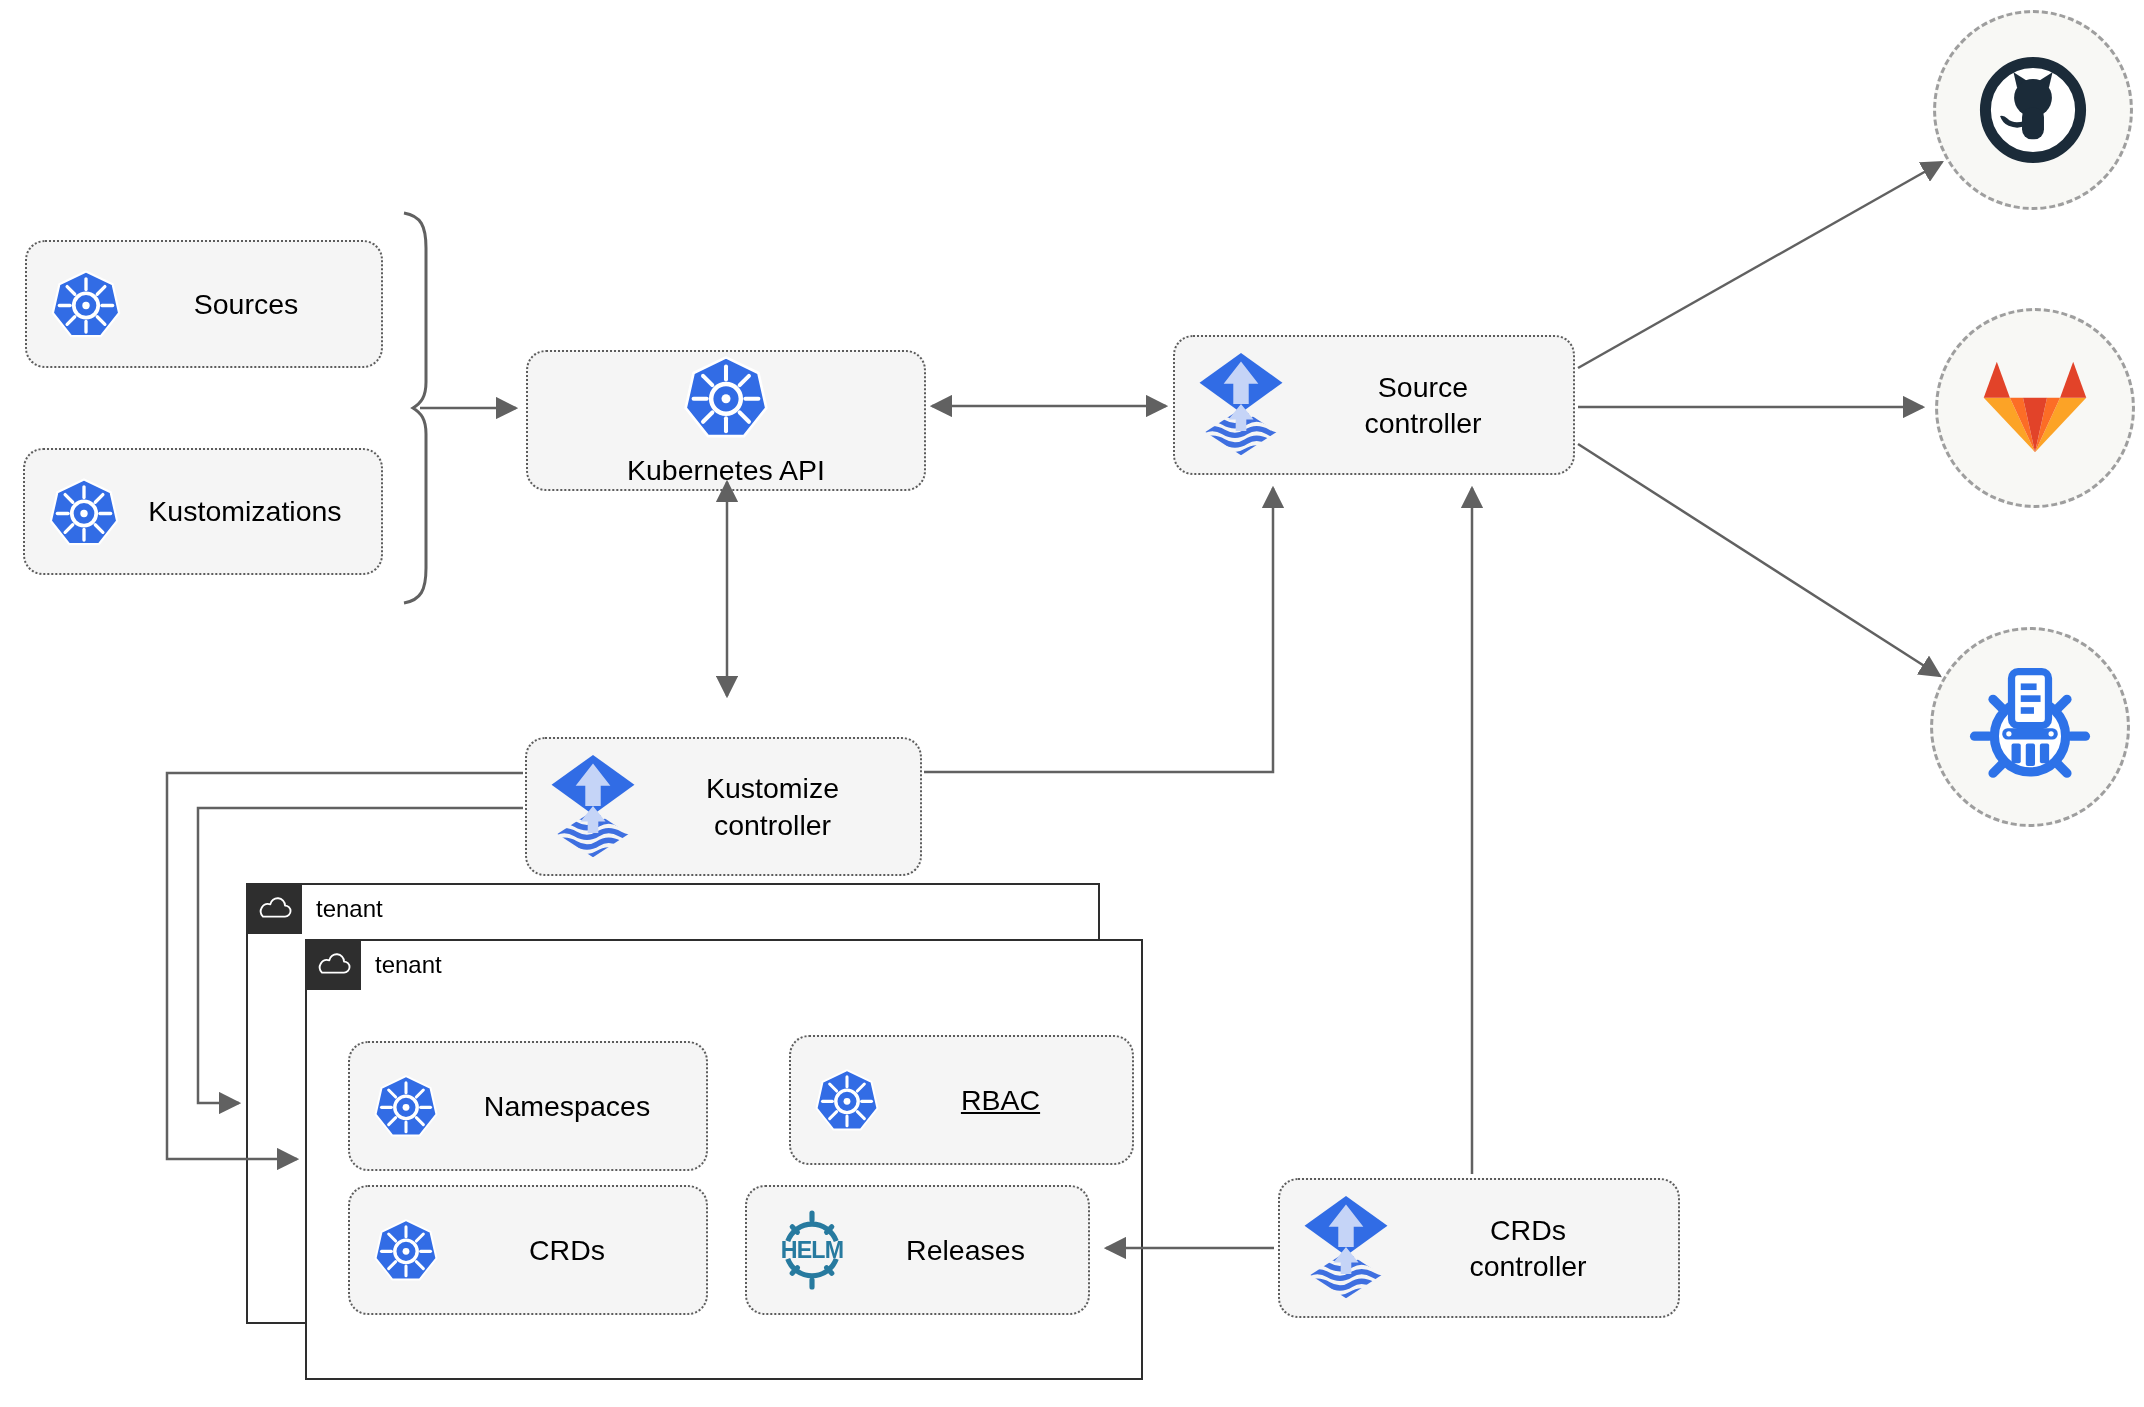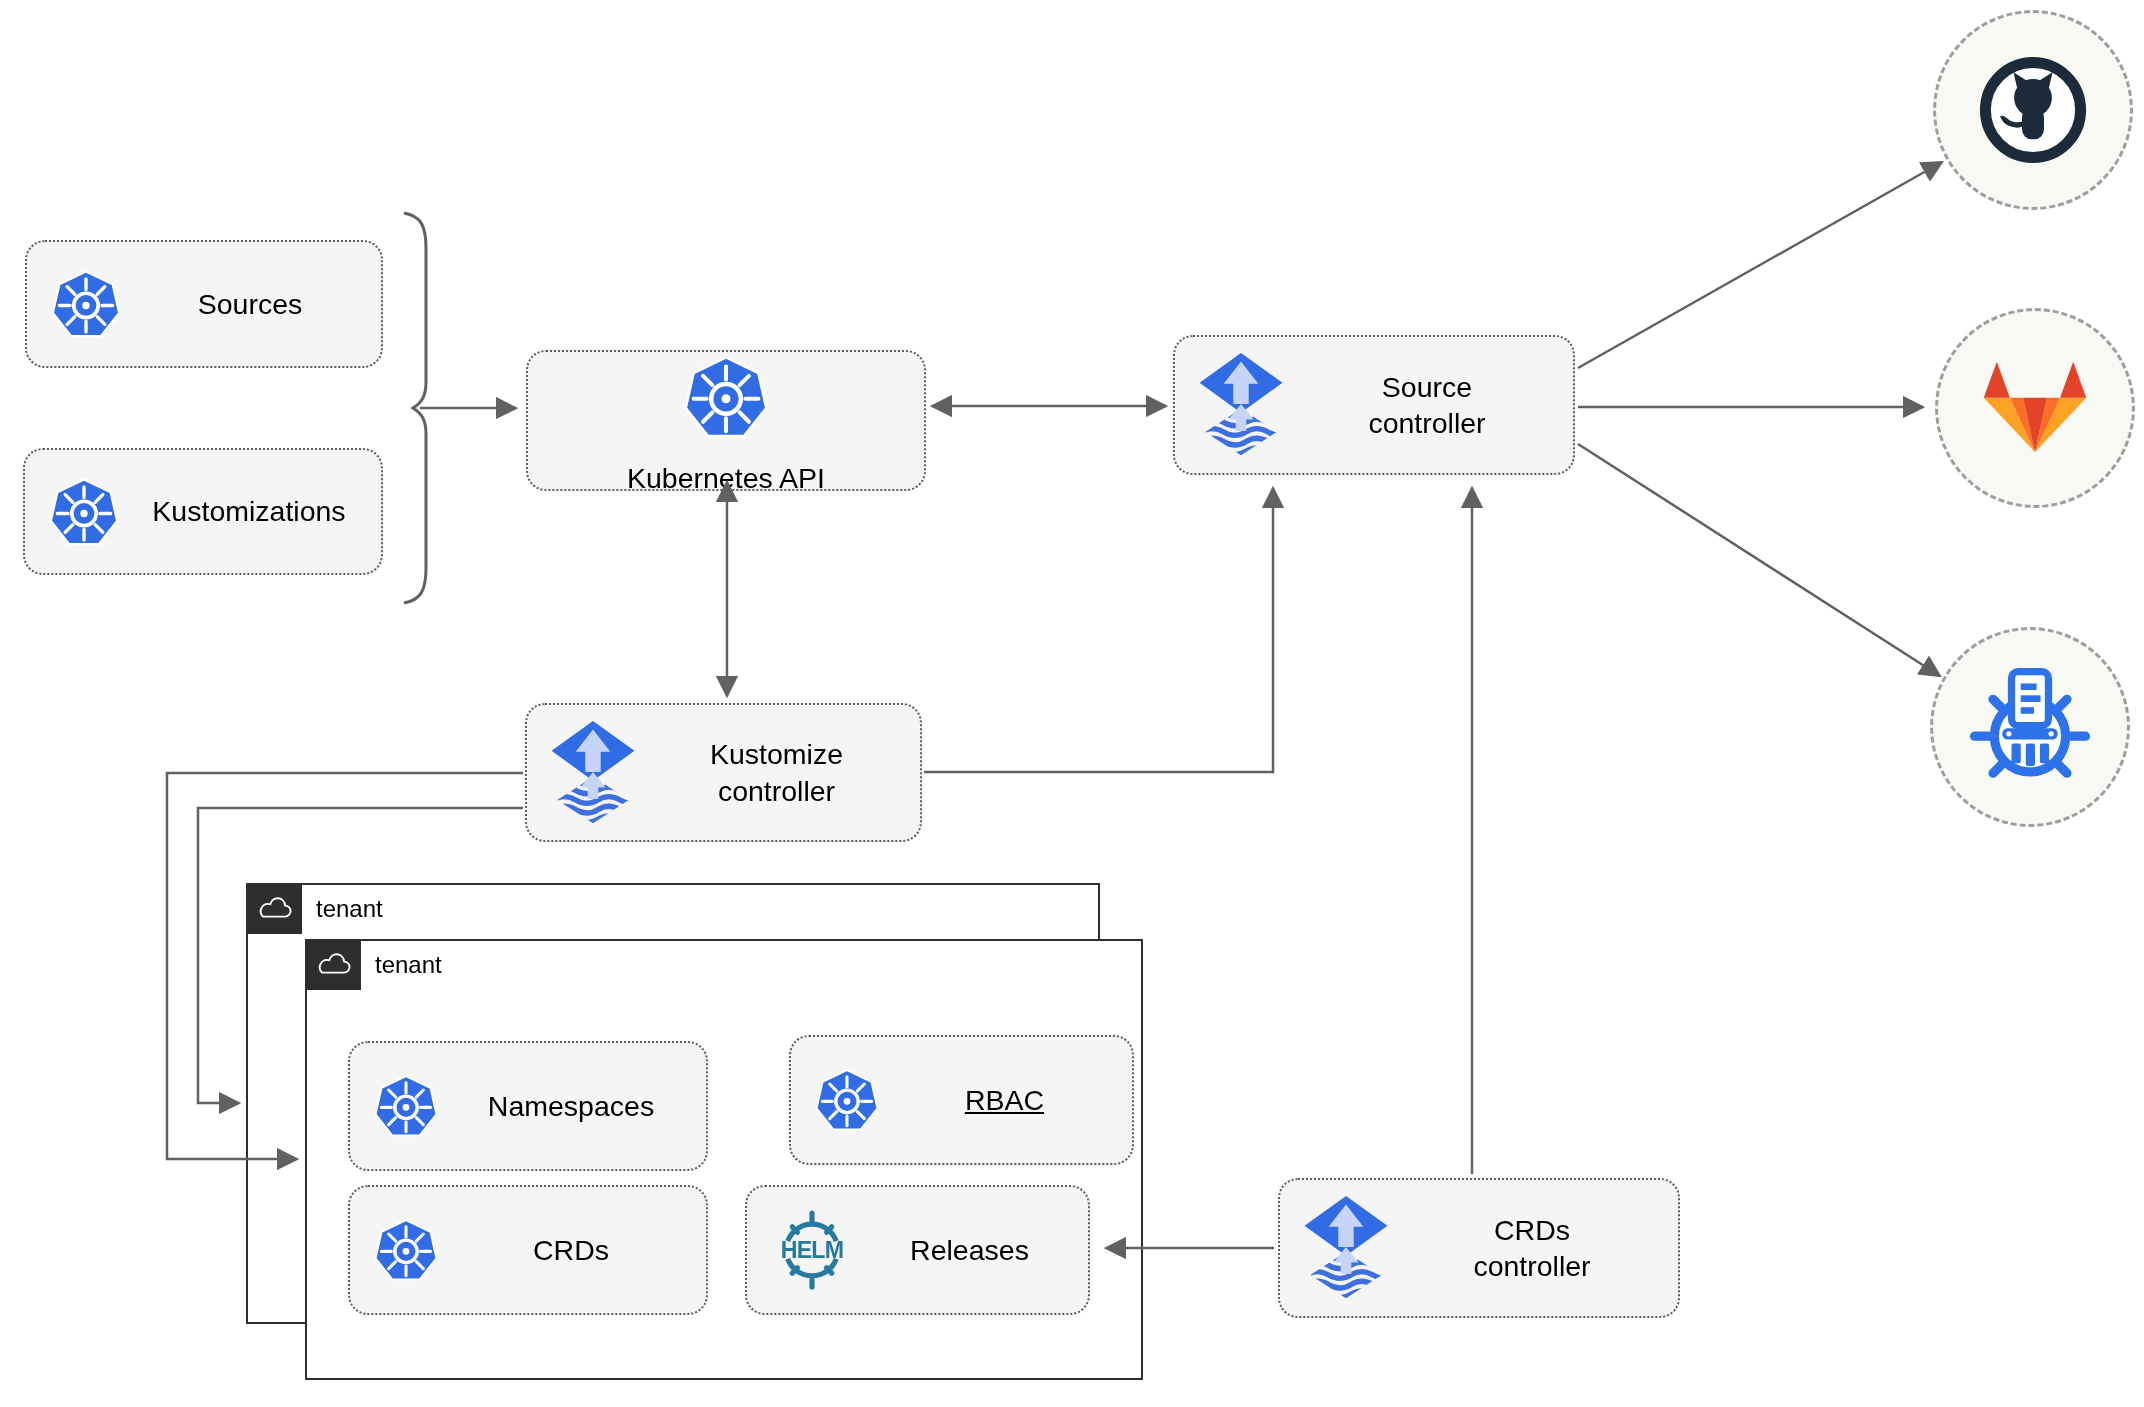--- a/index.html
+++ b/index.html
@@ -4,21 +4,21 @@
 <style>
   html,body{margin:0;padding:0;background:#ffffff;}
   .canvas{
     position:relative;width:2144px;height:1407px;background:#ffffff;
     font-family:"Liberation Sans",sans-serif;overflow:hidden;
   }
   
   .node{
     position:absolute;box-sizing:border-box;
     background:#F5F5F5;border:2.5px dotted #5C5C5C;border-radius:20px;
-    display:flex;align-items:center;padding:0 22px;gap:18px;z-index:3;
+    display:flex;align-items:center;padding:0 22px;gap:10px;z-index:3;
   }
   .node .nicon{flex:none;display:block;}
   .node .label{
     flex:1;text-align:center;font-size:28.5px;line-height:1.28;color:#000;
   }
   .node.ctrl .label{max-width:185px;margin:8px auto;}
   
   .tenant{
     position:absolute;box-sizing:border-box;background:#ffffff;
     border:2.5px solid #2E2E2E;
@@ -182,21 +182,21 @@
     <span class="label">Kubernetes API</span>
   </div>
 
   <div class="node ctrl" style="left:1173px;top:335px;width:402px;height:140px;">
     <svg class="nicon" width="88" height="108" viewBox="0 0 90 112">
         <use href="#iflux"></use>
       </svg>
     <span class="label">Source controller</span>
   </div>
 
-  <div class="node ctrl" style="left:525px;top:703px;width:397px;height:139px;">
+  <div class="node ctrl" style="left:525px;top:737px;width:397px;height:139px;">
     <svg class="nicon" width="88" height="108" viewBox="0 0 90 112">
         <use href="#iflux"></use>
       </svg>
     <span class="label">Kustomize controller</span>
   </div>
 
   <div class="node ctrl" style="left:1278px;top:1178px;width:402px;height:140px;">
     <svg class="nicon" width="88" height="108" viewBox="0 0 90 112">
         <use href="#iflux"></use>
       </svg>

